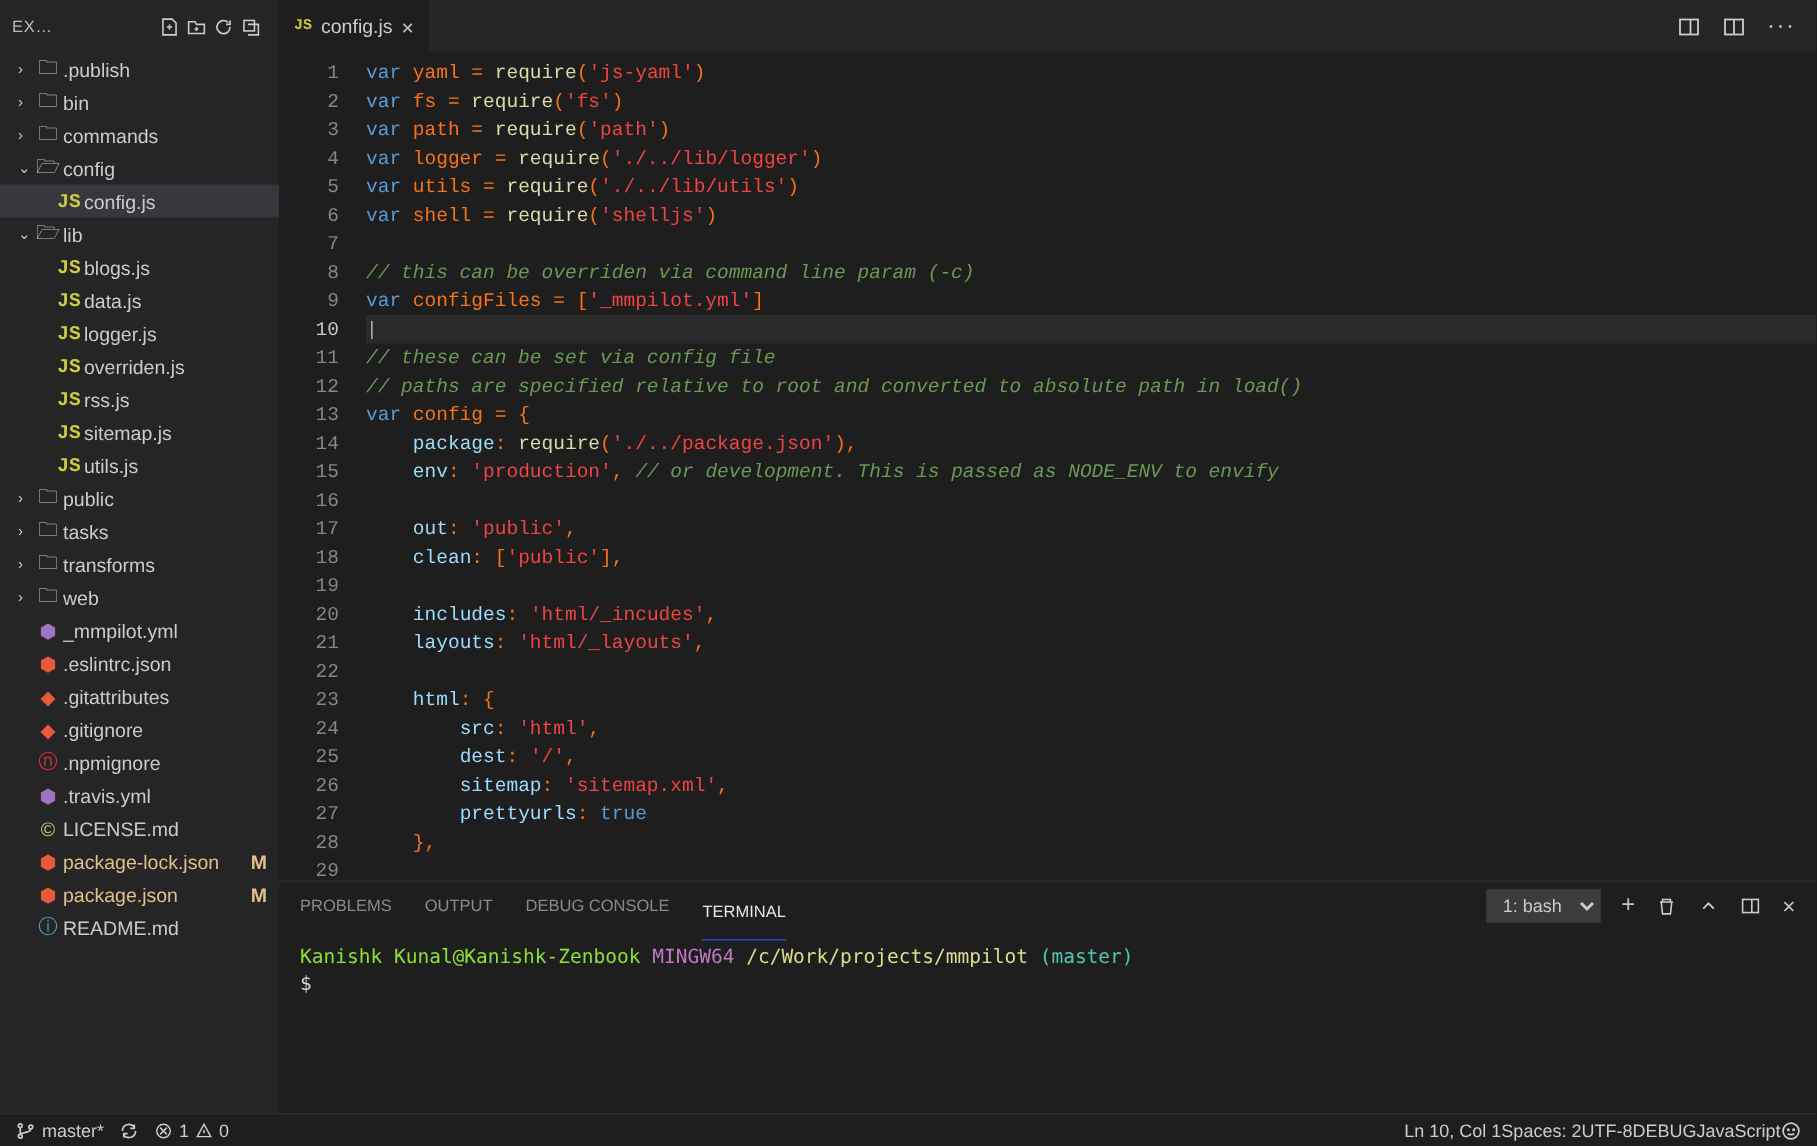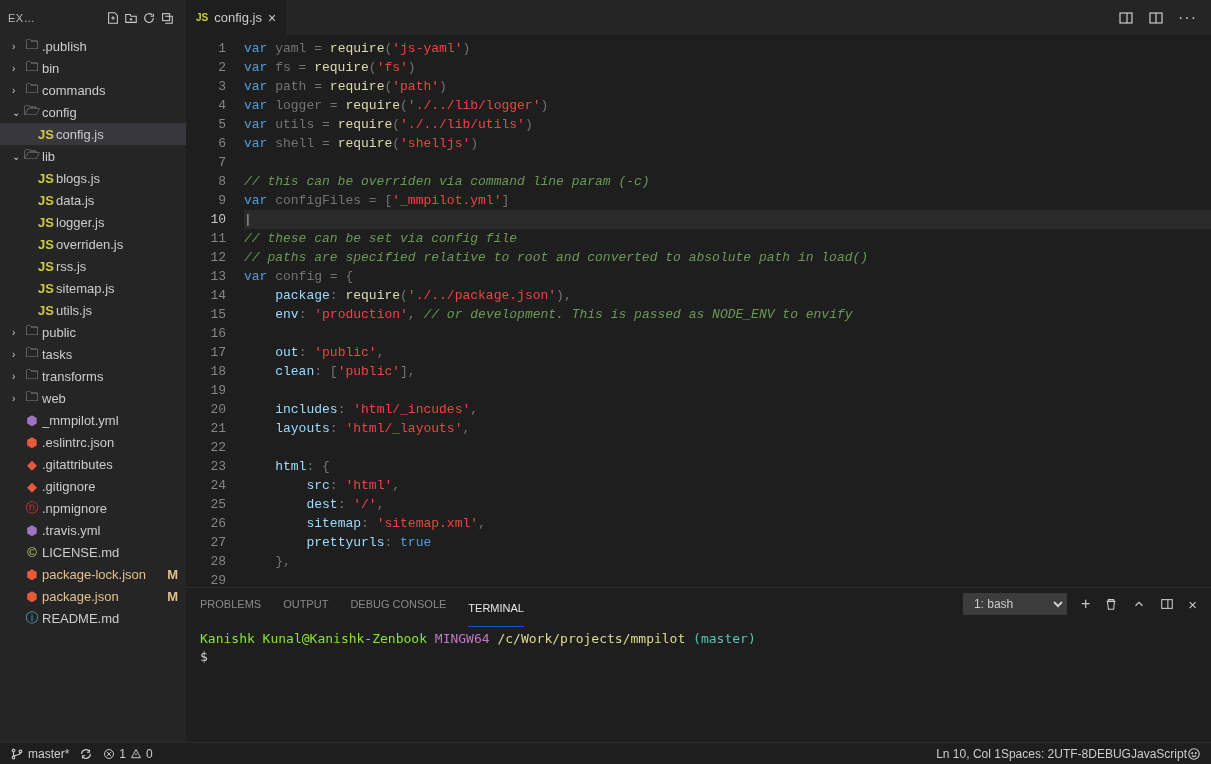--- a/index.html
+++ b/index.html
@@ -30,21 +30,21 @@
   padding-left: 12px; cursor: pointer; font-size: 13px;
 }
 .tree-item.selected { background: #37373d; }
 .tree-item.active { color: #e2c08d; }
 .tree-item .chev { width: 10px; font-size: 10px; color: #ccc; }
 .tree-item .ficon { width: 20px; text-align: center; font-size: 13px; }
 .tree-item .label { flex: 1; white-space: nowrap; overflow: hidden; text-overflow: ellipsis; }
 .tree-item .badge { color: #e2c08d; margin-right: 8px; font-weight: bold; }
 .tree-item.indent1 { padding-left: 26px; }
 .ic-folder { color: #c5c5c5; }
-.ic-js { color: #cbcb41; font-weight: bold; font-size: 10px; }
+.ic-js { color: #cbcb41; font-weight: bold; font-size: 10px; font-family: Liberation Mono, monospace; }
 .ic-yml { color: #a074c4; font-size: 11px; }
 .ic-git { color: #e8593c; }
 .ic-npm { color: #cb3837; font-size: 10px; }
 .ic-lic { color: #cccc77; }
 .ic-json { color: #e8593c; }
 .ic-md { color: #519aba; }
 
 .editor-area { flex: 1; display: flex; flex-direction: column; background: #1e1e1e; }
 .tabs {
   height: 35px; background: #252526;
@@ -81,40 +81,40 @@
   flex: 1; padding-top: 3px; white-space: pre; color: #d4d4d4;
   position: relative;
 }
 .line { height: 19px; }
 .line.current { background: #2a2a2a; }
 .tok-kw { color: #569cd6; }
 .tok-fn { color: #dcdcaa; }
 .tok-str { color: #ef4444; }
 .tok-cmt { color: #6a9955; font-style: italic; }
 .tok-prop { color: #9cdcfe; }
-.tok-op { color: #737373; }
+.tok-op { color: #f97316; }
 .tok-bool { color: #569cd6; }
 .cursor { color: #aeafad; }
 
 .panel {
   height: 155px; background: #1e1e1e;
   border-top: 1px solid #2b2b2b;
   display: flex; flex-direction: column;
 }
 .panel-tabs {
   display: flex; align-items: center; height: 32px;
   padding: 0 14px; gap: 22px; font-size: 11px;
 }
 .ptab { color: #8a8a8a; cursor: pointer; }
 .ptab.active { color: #e7e7e7; border-bottom: 1px solid #1d4ed8; padding-bottom: 12px; margin-top: 21px; }
 .panel-tabs .spacer { flex: 1; }
 .panel-actions { display: flex; align-items: center; gap: 14px; color: #c5c5c5; }
 .term-select {
   background: #3c3c3c; color: #ccc; border: 1px solid #3c3c3c;
-  font-size: 12px; padding: 2px 6px; width: 104px;
+  font-size: 12px; padding: 2px 6px; width: 76px;
 }
 .terminal {
   flex: 1; padding: 10px 14px;
   font-family: Consolas, monospace; font-size: 13px; line-height: 18px;
 }
 .t-user { color: #8ae234; }
 .t-host { color: #c078c4; }
 .t-path { color: #dcdc8b; }
 .t-branch { color: #4ec9b0; }
 .t-prompt { color: #d4d4d4; }

